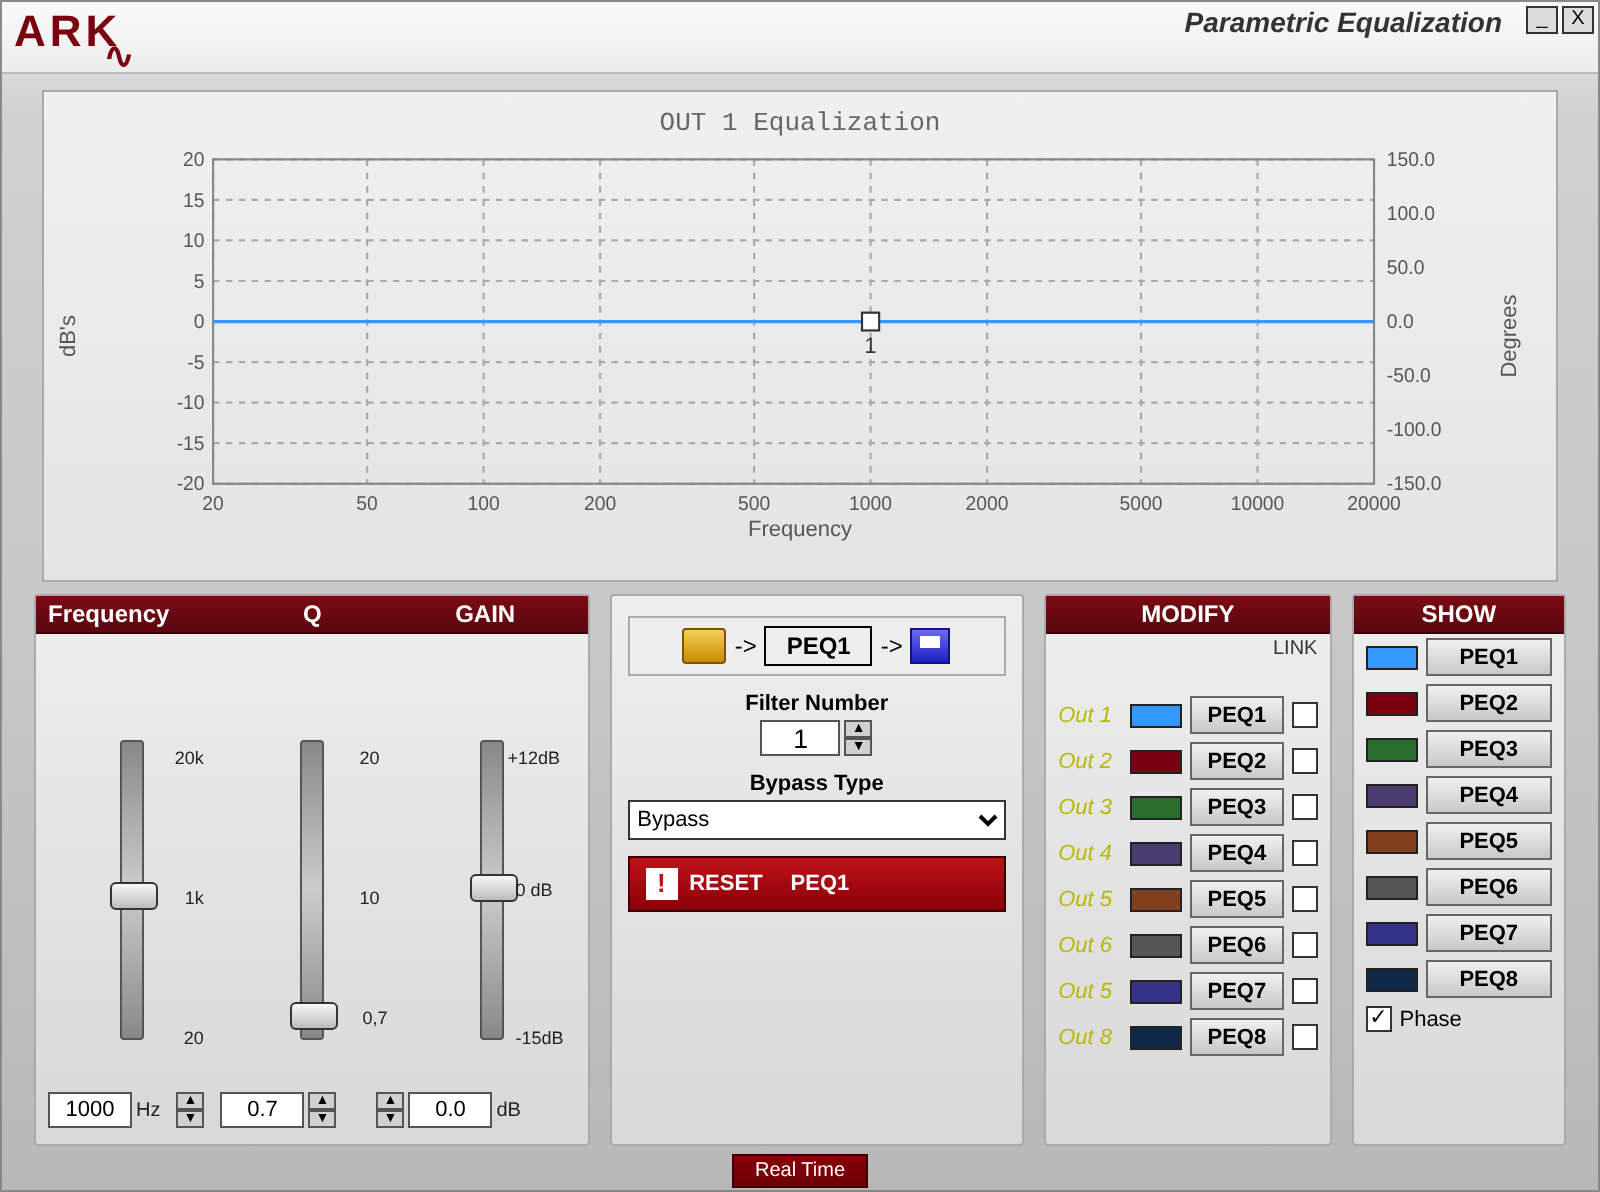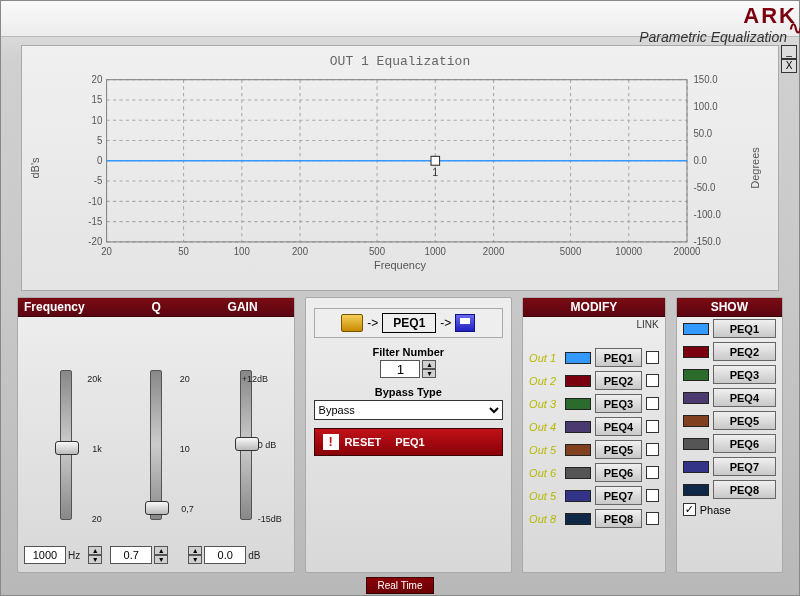--- a/index.html
+++ b/index.html
@@ -15,42 +15,41 @@
     width: 800px;
     height: 596px;
     background: linear-gradient(to bottom, #e8e8e8, #d0d0d0 10%, #c8c8c8 50%, #b8b8b8);
     border: 1px solid #888;
     display: flex;
     flex-direction: column;
   }
   .titlebar {
     height: 36px;
     display: flex;
-    align-items: flex-end;
+    align-items: flex-start;
     padding: 2px 2px 0 6px;
     background: linear-gradient(to bottom, #fafafa, #ececec);
     border-bottom: 1px solid #bbb;
-    flex-direction: column;
   }
   .logo {
     font-family: Impact, Arial Black, sans-serif;
     font-size: 22px;
     color: #7a0010;
     font-weight: bold;
     letter-spacing: 2px;
     position: relative;
   }
   .logo::after{
     content:"∿"; position:absolute; left:45px; top:14px; color:#7a0010; font-size:18px;
   }
   .title-text {
     flex: 1;
     text-align: right;
     font-size: 14px;
-    font-weight: normal;
+    font-weight: bold;
     font-style: italic;
     color: #333;
     margin-right:10px;
   }
   .win-btn {
     width: 16px; height: 14px;
     border: 1px solid #333;
     margin-left: 2px;
     background: #ddd;
     font-size: 10px;
@@ -273,21 +272,21 @@
           </div>
           <span class="tick-lbl" style="top:4px; right:10px">20</span>
           <span class="tick-lbl" style="top:74px; right:10px">10</span>
           <span class="tick-lbl" style="top:134px; right:6px">0,7</span>
         </div>
 
         <div class="slider-col">
           <div class="track">
             <div class="thumb" style="top:66px"></div>
           </div>
-          <span class="tick-lbl" style="top:4px; left:40px">+12dB</span>
+          <span class="tick-lbl" style="top:4px; left:52px">+12dB</span>
           <span class="tick-lbl" style="top:70px; left:56px">0 dB</span>
           <span class="tick-lbl" style="top:144px; left:56px">-15dB</span>
         </div>
       </div>
       <div class="num-row">
         <input class="num-input" value="1000" style="">
         <span class="unit">Hz</span>
         <div class="spinner">
             <div class="spin-btn">▲</div>
             <div class="spin-btn">▼</div>

